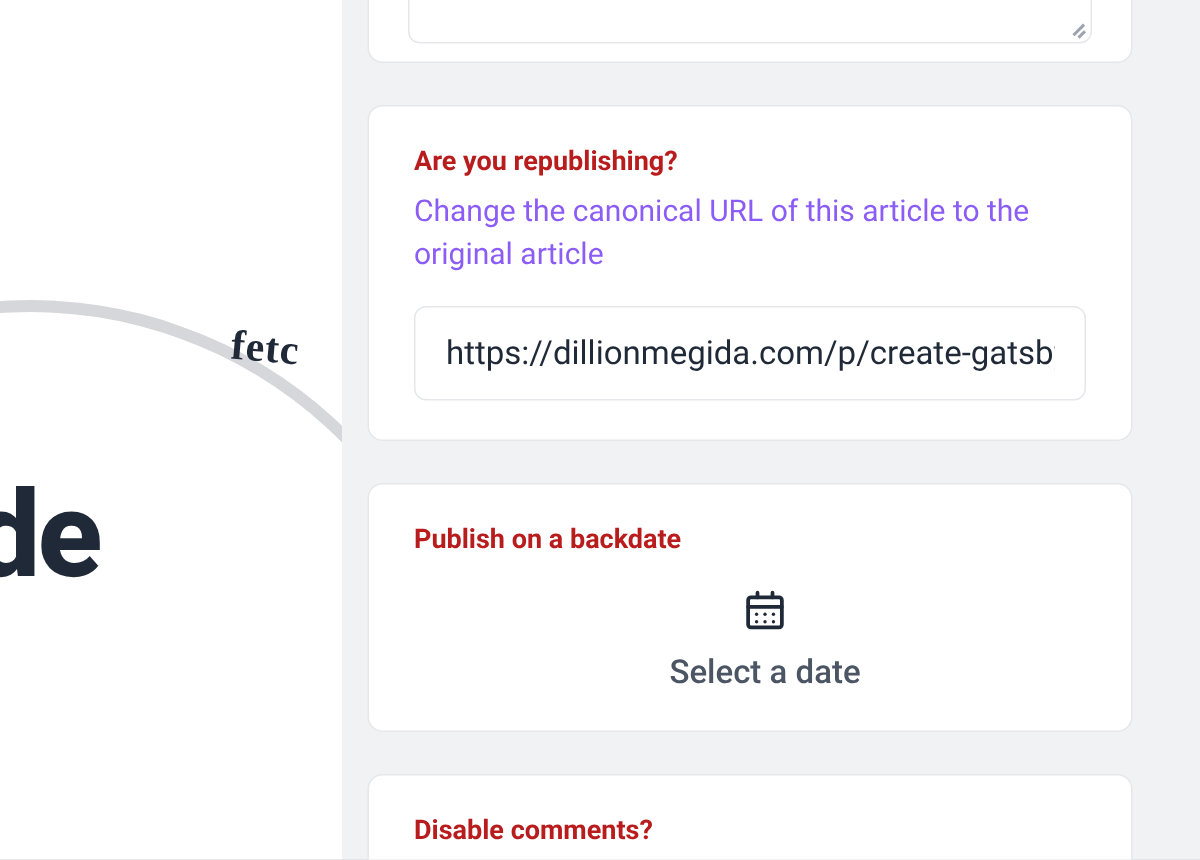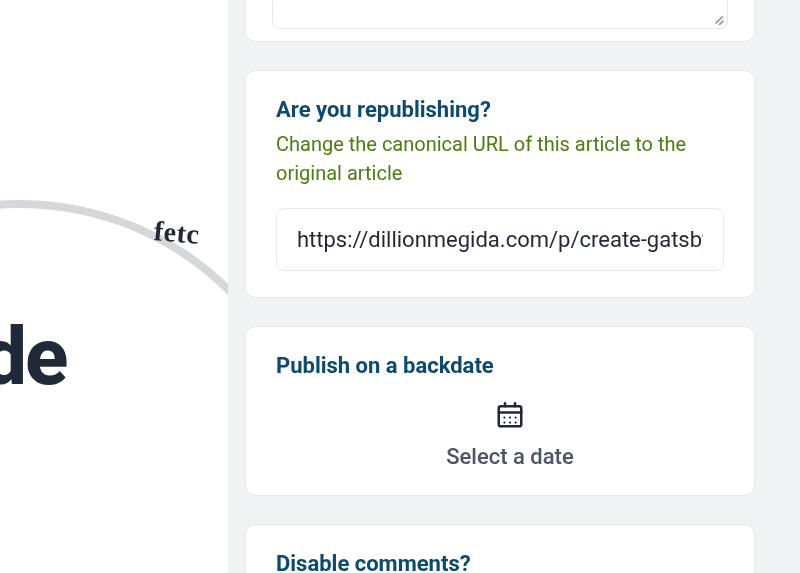--- a/index.html
+++ b/index.html
@@ -95,28 +95,28 @@
     .resize-handle::before, .resize-handle::after {
       content: "";
       position: absolute;
       background: #9ca3af;
       height: 1.5px;
       transform: rotate(-45deg);
     }
     .resize-handle::before { width: 10px; right: -1px; bottom: 4px; }
     .resize-handle::after { width: 6px; right: -1px; bottom: 1px; }
     .card-title {
-      font-size: 22px;
+      font-size: 18px;
       font-weight: 700;
-      color: #0c4a6e;
+      color: #b91c1c;
       margin-bottom: 8px;
     }
     .card-sub {
       font-size: 20px;
-      color: #4d7c0f;
+      color: #8b5cf6;
       line-height: 1.45;
       margin-bottom: 20px;
     }
     .url-input {
       width: 100%;
       border: 1px solid #e5e7eb;
       border-radius: 8px;
       padding: 18px 20px;
       font-size: 22px;
       color: #1f2937;

